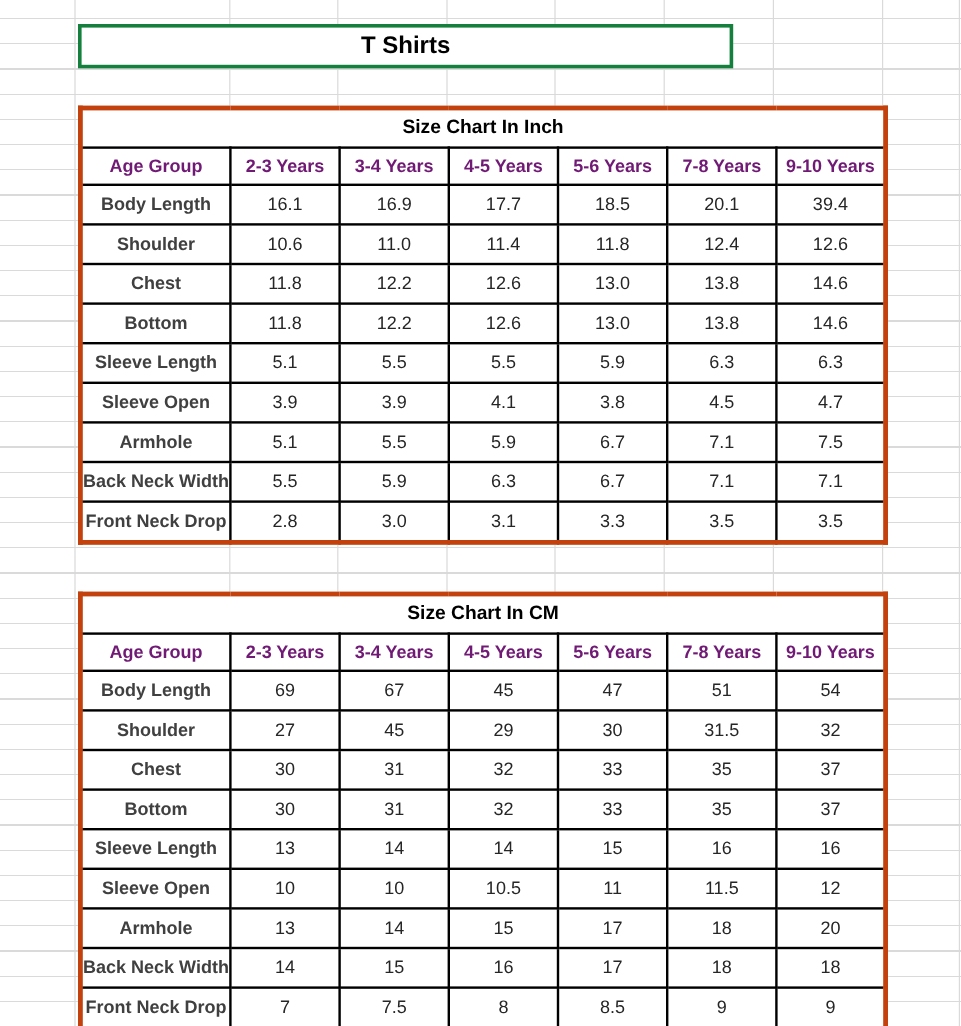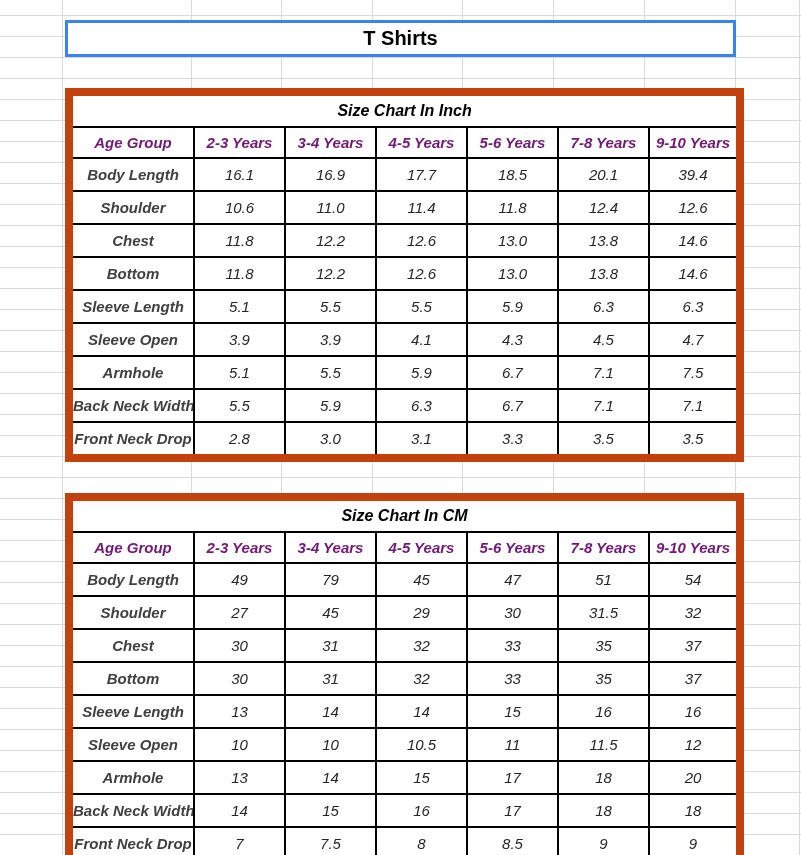--- a/index.html
+++ b/index.html
@@ -11,31 +11,30 @@
   
   .gridlines{
     position:absolute;inset:0;z-index:0;
     background-image:repeating-linear-gradient(to bottom,
       transparent 0,transparent 20px,#dadada 20px,#dadada 21px);
     background-position:0 -5px;
   }
   .vline{position:absolute;top:0;bottom:0;width:1px;background:#dadada;}
   
   .sheet-title{
-    position:absolute;left:65px;top:20px;width:671px;height:37px;
-    box-sizing:border-box;border:3px solid #3b82f6;background:#fff;z-index:2;
+    position:absolute;left:65px;top:20px;width:546px;height:37px;
+    box-sizing:border-box;border:3px solid #15803d;background:#fff;z-index:2;
     display:flex;align-items:center;justify-content:center;
     font-size:20px;font-weight:bold;color:#000;
   }
   
   table.size-table{
     position:absolute;left:65px;width:671px;z-index:2;background:#fff;
     border-collapse:collapse;table-layout:fixed;
-    border:8px solid #c2410c;
-    font-style:italic;
+    border:4px solid #c2410c;
   }
   table.size-table th,table.size-table td{
     border:2px solid #000;text-align:center;vertical-align:middle;
     padding:0;overflow:hidden;white-space:nowrap;
   }
   tr.title-row th{height:30px;font-size:16px;font-weight:bold;color:#000;}
   tr.header-row th{height:29px;font-size:15px;font-weight:bold;color:#701a75;}
   tbody th{height:31px;font-size:15px;font-weight:bold;color:#404040;}
   tbody td{height:31px;font-size:15px;font-weight:normal;color:#262626;}
   #table-inch{top:88px;}
@@ -128,21 +127,21 @@
         <td>5.5</td>
         <td>5.9</td>
         <td>6.3</td>
         <td>6.3</td>
       </tr>
       <tr>
         <th>Sleeve Open</th>
         <td>3.9</td>
         <td>3.9</td>
         <td>4.1</td>
-        <td>4.3</td>
+        <td>3.8</td>
         <td>4.5</td>
         <td>4.7</td>
       </tr>
       <tr>
         <th>Armhole</th>
         <td>5.1</td>
         <td>5.5</td>
         <td>5.9</td>
         <td>6.7</td>
         <td>7.1</td>
@@ -189,22 +188,22 @@
         <th>3-4 Years</th>
         <th>4-5 Years</th>
         <th>5-6 Years</th>
         <th>7-8 Years</th>
         <th>9-10 Years</th>
       </tr>
   </thead>
   <tbody>
       <tr>
         <th>Body Length</th>
-        <td>49</td>
-        <td>79</td>
+        <td>69</td>
+        <td>67</td>
         <td>45</td>
         <td>47</td>
         <td>51</td>
         <td>54</td>
       </tr>
       <tr>
         <th>Shoulder</th>
         <td>27</td>
         <td>45</td>
         <td>29</td>

